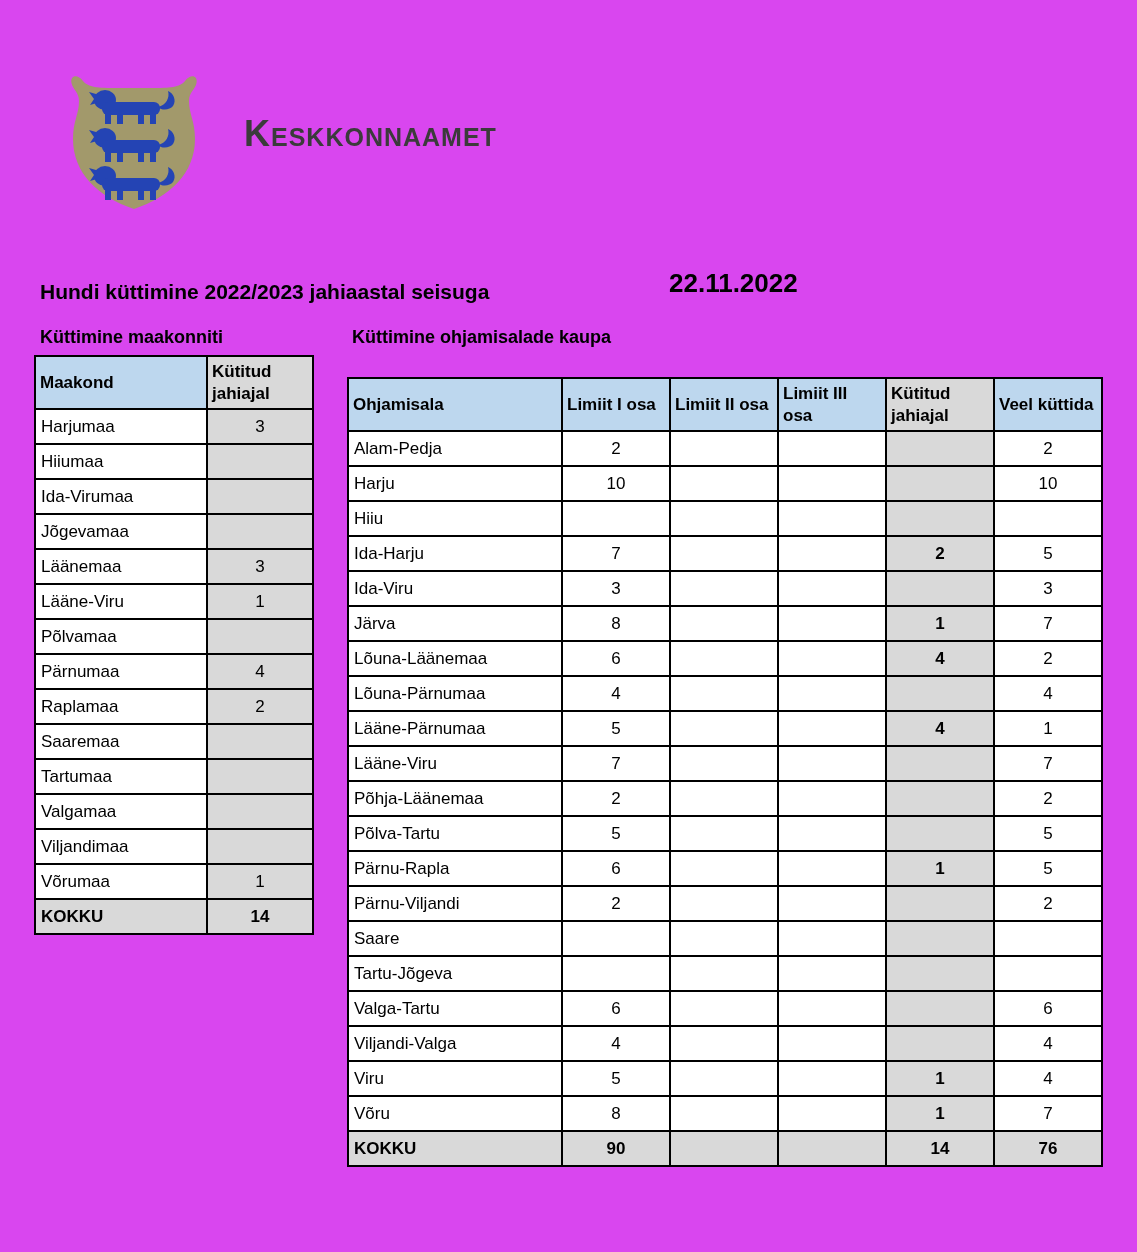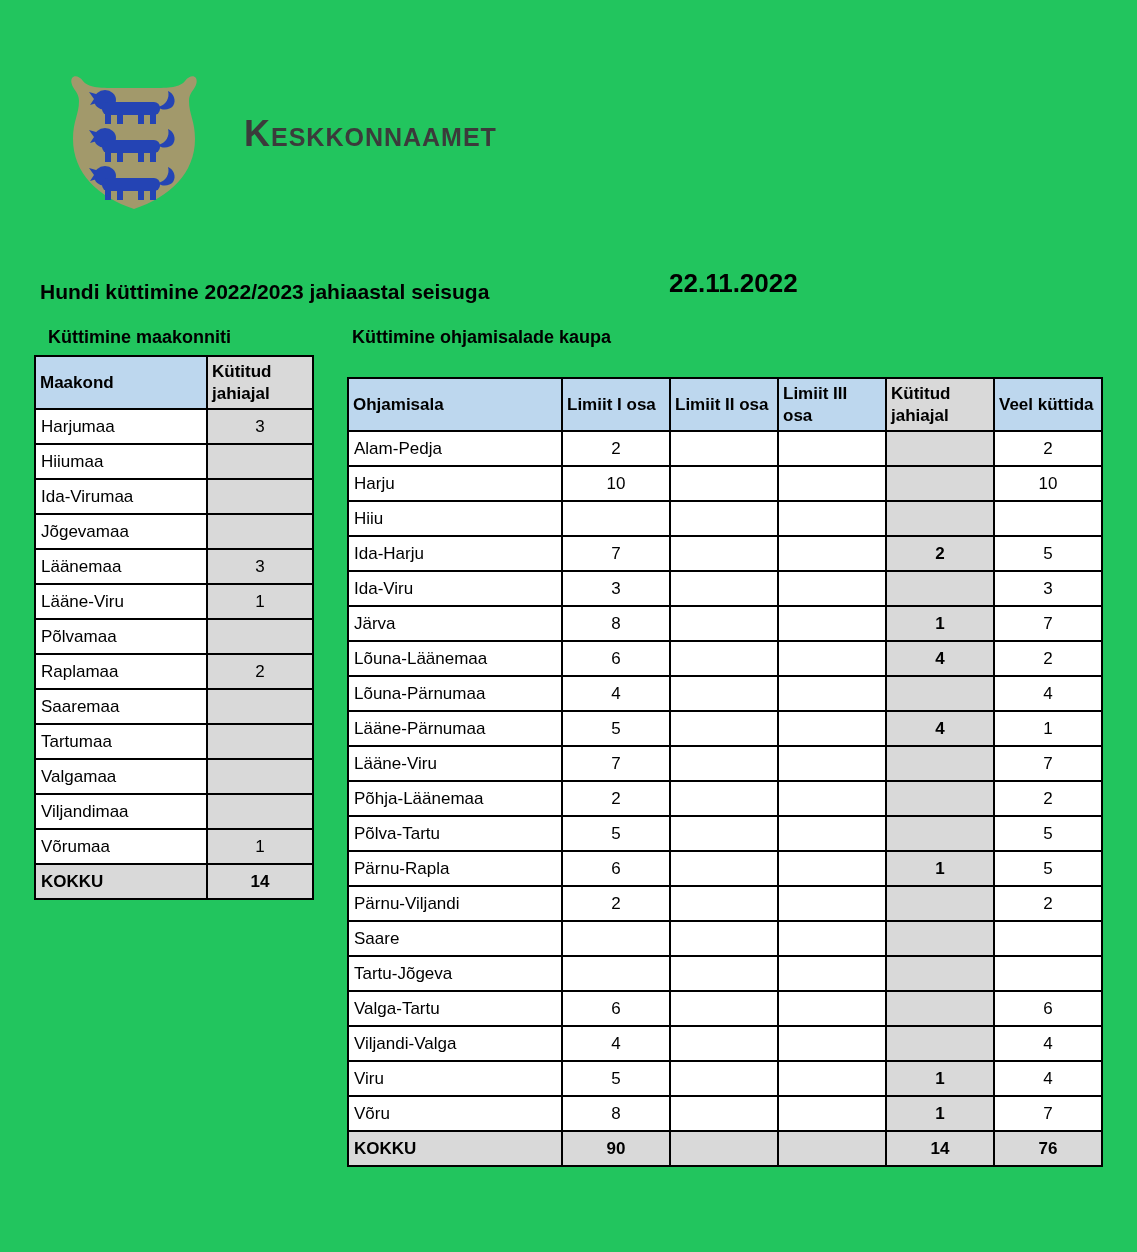--- a/index.html
+++ b/index.html
@@ -5,33 +5,33 @@
   :root{
     --blue:#BDD7EE;
     --gray:#D9D9D9;
     --border:#000000;
     --shield:#A2996B;
     --lion:#2444B4;
     --orgtext:#3b3b3b;
   }
   html,body{margin:0;padding:0;background:#ffffff;}
   .page{
-    position:relative;width:1137px;height:1252px;background:#22c55e;
+    position:relative;width:1137px;height:1252px;background:#d946ef;
     font-family:"Liberation Sans",sans-serif;color:#000;overflow:hidden;
   }
   .shield{position:absolute;left:68px;top:70px;}
   .org{
     position:absolute;left:244px;top:116px;
     font-size:36px;font-weight:700;letter-spacing:1px;line-height:1;
     font-variant:small-caps;color:var(--orgtext);
   }
   .title{position:absolute;left:40px;top:268px;font-size:21px;font-weight:700;white-space:nowrap;margin-top:12px;}
   .date{position:absolute;left:669px;top:268px;font-size:26px;font-weight:700;}
   .sec-title{position:absolute;top:327px;font-size:18px;font-weight:700;white-space:nowrap;}
-  .sec-left{left:48px;}
+  .sec-left{left:40px;}
   .sec-right{left:352px;}
 
   table{position:absolute;border-collapse:collapse;table-layout:fixed;background:#fff;}
   #county-table{left:34px;top:355px;}
   #area-table{left:347px;top:377px;border-radius:32px;}
   th,td{border:2px solid var(--border);font-size:17px;overflow:hidden;}
   th{
     height:51px;font-weight:700;text-align:left;vertical-align:middle;
     padding:0 4px;line-height:1.25;background:var(--blue);white-space:normal;
   }
@@ -109,20 +109,24 @@
         </tr>
         <tr>
           <td>Lääne-Viru</td>
           <td class="num graybg">1</td>
         </tr>
         <tr>
           <td>Põlvamaa</td>
           <td class="num graybg"></td>
         </tr>
         <tr>
+          <td>Pärnumaa</td>
+          <td class="num graybg">4</td>
+        </tr>
+        <tr>
           <td>Raplamaa</td>
           <td class="num graybg">2</td>
         </tr>
         <tr>
           <td>Saaremaa</td>
           <td class="num graybg"></td>
         </tr>
         <tr>
           <td>Tartumaa</td>
           <td class="num graybg"></td>

